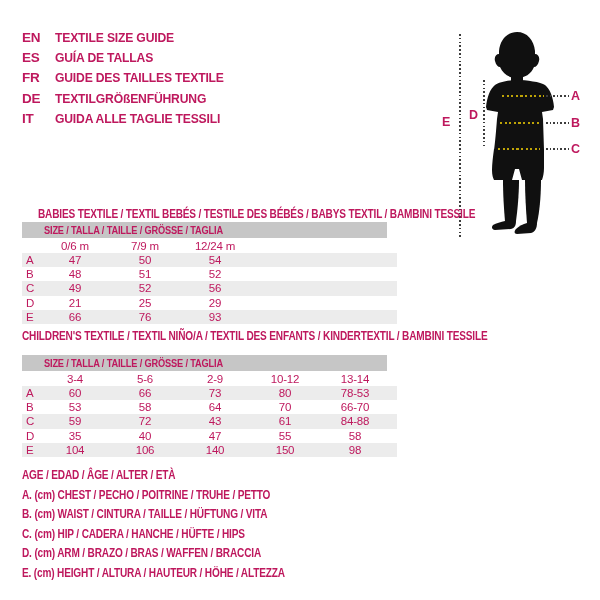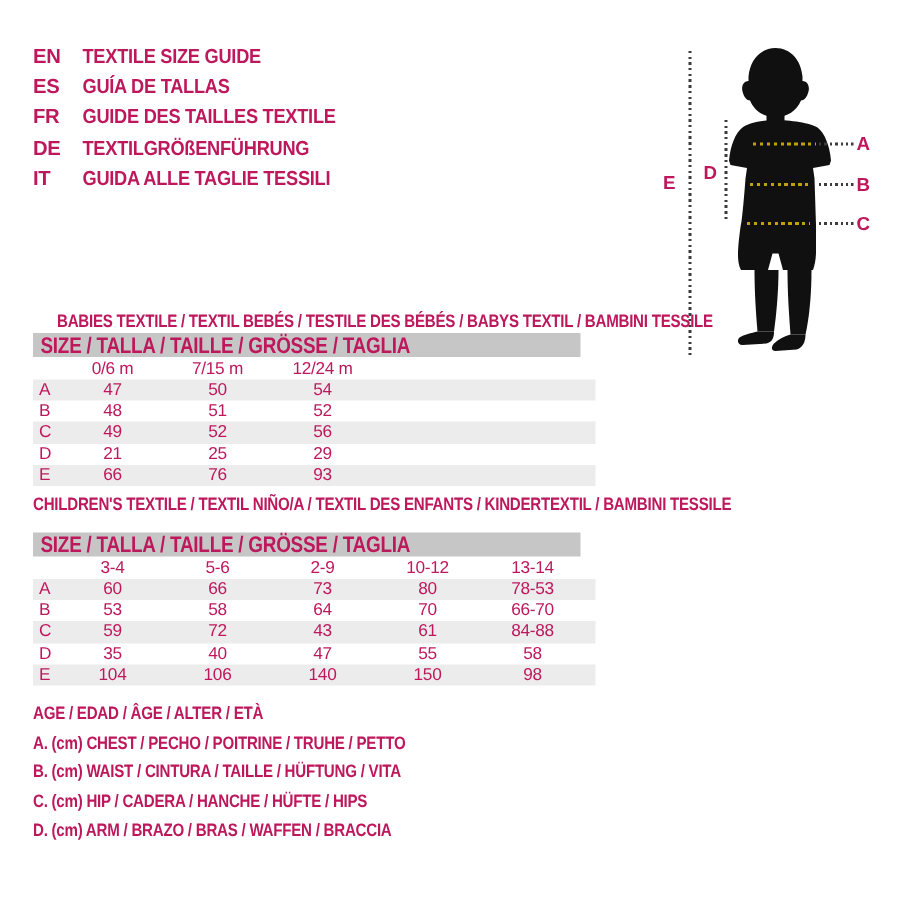--- a/index.html
+++ b/index.html
@@ -22,22 +22,22 @@
   .hdots{position:absolute;height:1.8px;
          background:repeating-linear-gradient(90deg,#3c3c3c 0 1.6px,transparent 1.6px 3.6px);}
   .ydash{position:absolute;height:2.2px;z-index:3;
          background:repeating-linear-gradient(90deg,var(--dash,#bda307) 0 2.2px,transparent 2.2px 4.6px);}
   .mlabel{position:absolute;font-size:12.5px;font-weight:700;line-height:16px;}
   .sil{position:absolute;left:46px;top:2px;}
 
   
   .tbl-title{position:absolute;left:22px;font-size:12px;font-weight:700;white-space:nowrap;}
   .size-bar{position:absolute;left:22px;width:365px;height:16px;background:#c6c6c6;
-            display:flex;align-items:center;padding-left:5px;box-sizing:border-box;
-            font-size:15px;font-weight:700;}
+            display:flex;align-items:center;padding-left:22px;box-sizing:border-box;
+            font-size:11px;font-weight:700;}
   .grid-row{display:grid;align-items:center;font-size:11.5px;}
   .grid-row .cell{text-align:center;}
   .grid-row .rlabel{padding-left:4px;text-align:left;}
   .colhead{position:absolute;left:22px;height:15px;width:375px;font-weight:400;}
   .rows{position:absolute;left:22px;width:375px;}
   .trow{height:14.2px;width:375px;}
   .trow.stripe{background:#ececec;}
 
   
   .legend{position:absolute;left:22px;top:468px;}
@@ -104,21 +104,21 @@
 
   <h2 class="tbl-title" style="top:191px;margin:16px;">
     <span class="cx84">BABIES TEXTILE / TEXTIL BEBÉS / TESTILE DES BÉBÉS / BABYS TEXTIL / BAMBINI TESSILE</span>
   </h2>
   <div class="size-bar" style="top:222px;">
     <span class="cx84">SIZE / TALLA / TAILLE / GRÖSSE / TAGLIA</span>
   </div>
   <div class="colhead grid-row" id="babies-cols" style="top: 238px; grid-template-columns: 18px repeat(3, 70px);">
       <span class="rlabel"></span>
       <span class="cell">0/6 m</span>
-      <span class="cell">7/15 m</span>
+      <span class="cell">7/9 m</span>
       <span class="cell">12/24 m</span>
     </div>
   <div class="rows" id="babies-rows" style="top:253px;">
       <div class="trow grid-row stripe" style="grid-template-columns: 18px repeat(3, 70px);">
         <span class="rlabel">A</span>
         <span class="cell">47</span>
         <span class="cell">50</span>
         <span class="cell">54</span>
       </div>
       <div class="trow grid-row" style="grid-template-columns: 18px repeat(3, 70px);">
@@ -203,14 +203,15 @@
         <span class="cell">98</span>
       </div>
     </div>
 
   <div class="legend" id="legend">
       <p><span class="cx84">AGE / EDAD / ÂGE / ALTER / ETÀ</span></p>
       <p><span class="cx84">A. (cm) CHEST / PECHO / POITRINE / TRUHE / PETTO</span></p>
       <p><span class="cx84">B. (cm) WAIST / CINTURA / TAILLE / HÜFTUNG / VITA</span></p>
       <p><span class="cx84">C. (cm) HIP / CADERA / HANCHE / HÜFTE / HIPS</span></p>
       <p><span class="cx84">D. (cm) ARM / BRAZO / BRAS / WAFFEN / BRACCIA</span></p>
+      <p><span class="cx84">E. (cm) HEIGHT / ALTURA / HAUTEUR / HÖHE / ALTEZZA</span></p>
     </div>
 </div>
 
 </body></html>

